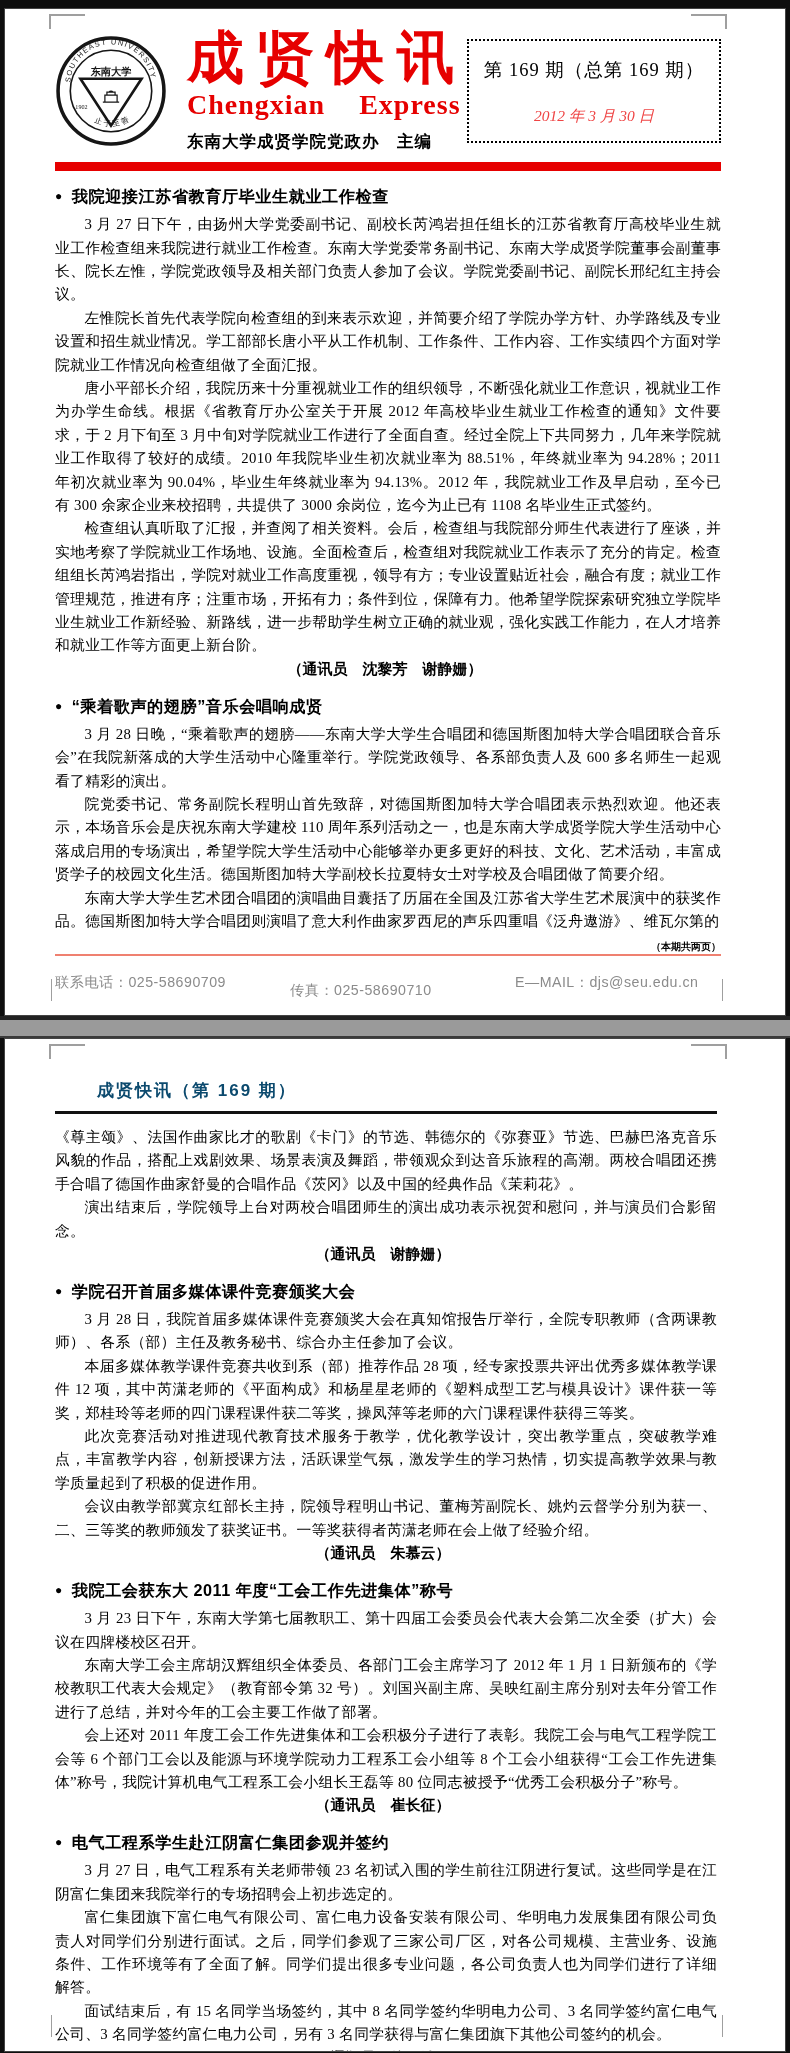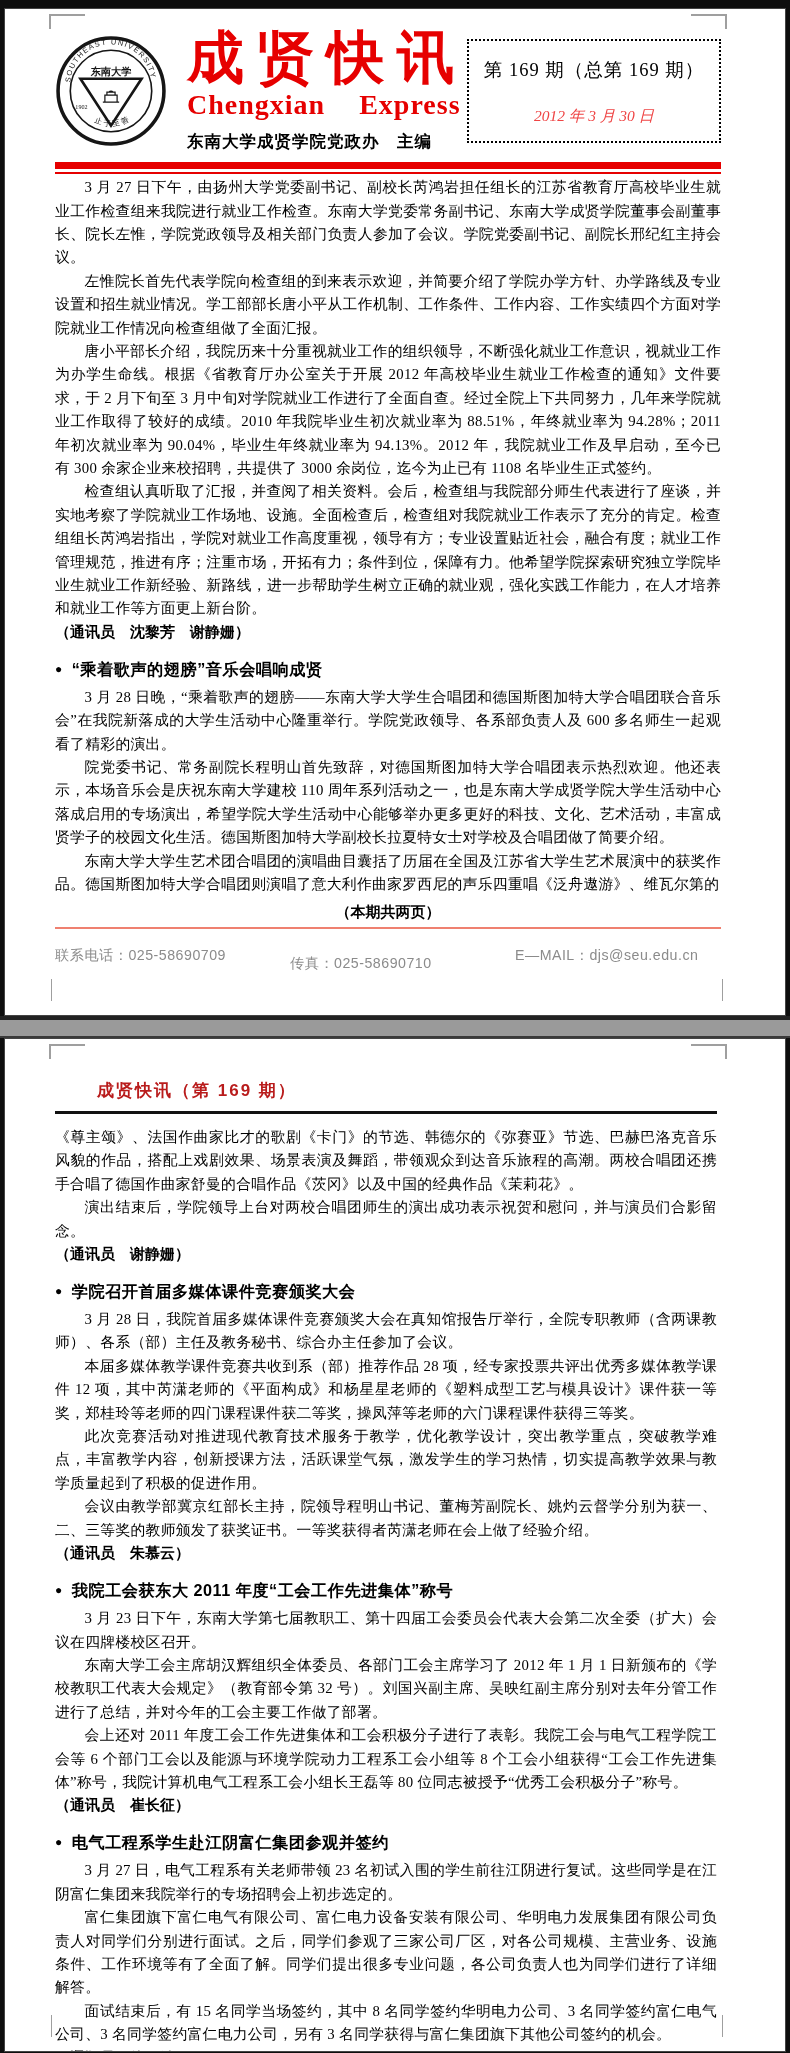--- a/index.html
+++ b/index.html
@@ -33,25 +33,25 @@
   .red-rule{margin-top:9px;border-top:7px solid #e60000;border-bottom:2px solid #e60000;height:3px;}
 
   
   .article{margin-top:2px;}
   .a-title{font-weight:bold;font-size:16.2px;color:#000;margin:13px 0 5px 0;letter-spacing:0.5px;
            font-family:"Liberation Sans","DejaVu Sans",sans-serif;}
   .bullet{font-size:12px;margin-right:9px;vertical-align:2px;}
   .article p{margin:0;font-size:14.8px;line-height:23.4px;text-align:justify;color:#000;
              text-indent:2em;letter-spacing:0.3px;}
   .article p.no-indent{text-indent:0;}
-  .sig{font-weight:bold;font-size:15px;text-align:left;padding-right:6px;margin:2px 0 2px 0;color:#000;}
-  .page-note{font-weight:bold;font-size:15px;text-align:center;margin-top:6px;color:#000;}
+  .sig{font-weight:bold;font-size:15px;text-align:center;padding-right:6px;margin:2px 0 2px 0;color:#000;}
+  .page-note{font-weight:bold;font-size:10px;text-align:right;margin-top:6px;color:#000;}
 
   
-  .p2-head{font-weight:bold;font-size:17px;letter-spacing:2px;margin-left:42px;color:#b91c1c;
+  .p2-head{font-weight:bold;font-size:17px;letter-spacing:2px;margin-left:42px;color:#0c4a6e;
            font-family:"Liberation Sans","DejaVu Sans",sans-serif;}
   .p2-rule{border-top:3px solid #111;margin-top:9px;margin-bottom:10px;}
 
   
   .pg-footer{margin-top:auto;border-top:2px solid #ef8070;padding:9px 0 26px 0;display:flex;
              color:#8b8b8b;font-size:14.2px;letter-spacing:0.5px;
              font-family:"Liberation Sans","DejaVu Sans",sans-serif;align-items:center;}
   .pg-footer .f-phone{width:235px;} .pg-footer .f-fax{width:225px;margin-top:16px;}
 </style>
 </head>
@@ -90,20 +90,21 @@
         <div class="publisher">东南大学成贤学院党政办　主编</div>
       </div>
       <div class="issue-box">
         <div class="issue-no">第 169 期（总第 169 期）</div>
         <div class="issue-date">2012 年 3 月 30 日</div>
       </div>
     </div>
     <div class="red-rule"></div>
 
     <div class="article">
+      <div class="a-title"><span class="bullet">●</span><span>我院迎接江苏省教育厅毕业生就业工作检查</span></div>
       <p>3 月 27 日下午，由扬州大学党委副书记、副校长芮鸿岩担任组长的江苏省教育厅高校毕业生就业工作检查组来我院进行就业工作检查。东南大学党委常务副书记、东南大学成贤学院董事会副董事长、院长左惟，学院党政领导及相关部门负责人参加了会议。学院党委副书记、副院长邢纪红主持会议。</p>
       <p>左惟院长首先代表学院向检查组的到来表示欢迎，并简要介绍了学院办学方针、办学路线及专业设置和招生就业情况。学工部部长唐小平从工作机制、工作条件、工作内容、工作实绩四个方面对学院就业工作情况向检查组做了全面汇报。</p>
       <p>唐小平部长介绍，我院历来十分重视就业工作的组织领导，不断强化就业工作意识，视就业工作为办学生命线。根据《省教育厅办公室关于开展 2012 年高校毕业生就业工作检查的通知》文件要求，于 2 月下旬至 3 月中旬对学院就业工作进行了全面自查。经过全院上下共同努力，几年来学院就业工作取得了较好的成绩。2010 年我院毕业生初次就业率为 88.51%，年终就业率为 94.28%；2011 年初次就业率为 90.04%，毕业生年终就业率为 94.13%。2012 年，我院就业工作及早启动，至今已有 300 余家企业来校招聘，共提供了 3000 余岗位，迄今为止已有 1108 名毕业生正式签约。</p>
       <p>检查组认真听取了汇报，并查阅了相关资料。会后，检查组与我院部分师生代表进行了座谈，并实地考察了学院就业工作场地、设施。全面检查后，检查组对我院就业工作表示了充分的肯定。检查组组长芮鸿岩指出，学院对就业工作高度重视，领导有方；专业设置贴近社会，融合有度；就业工作管理规范，推进有序；注重市场，开拓有力；条件到位，保障有力。他希望学院探索研究独立学院毕业生就业工作新经验、新路线，进一步帮助学生树立正确的就业观，强化实践工作能力，在人才培养和就业工作等方面更上新台阶。</p>
       <div class="sig">（通讯员　沈黎芳　谢静姗）</div>
     </div>
 
     <div class="article">
       <div class="a-title"><span class="bullet">●</span><span>“乘着歌声的翅膀”音乐会唱响成贤</span></div>
       <p>3 月 28 日晚，“乘着歌声的翅膀——东南大学大学生合唱团和德国斯图加特大学合唱团联合音乐会”在我院新落成的大学生活动中心隆重举行。学院党政领导、各系部负责人及 600 多名师生一起观看了精彩的演出。</p>

